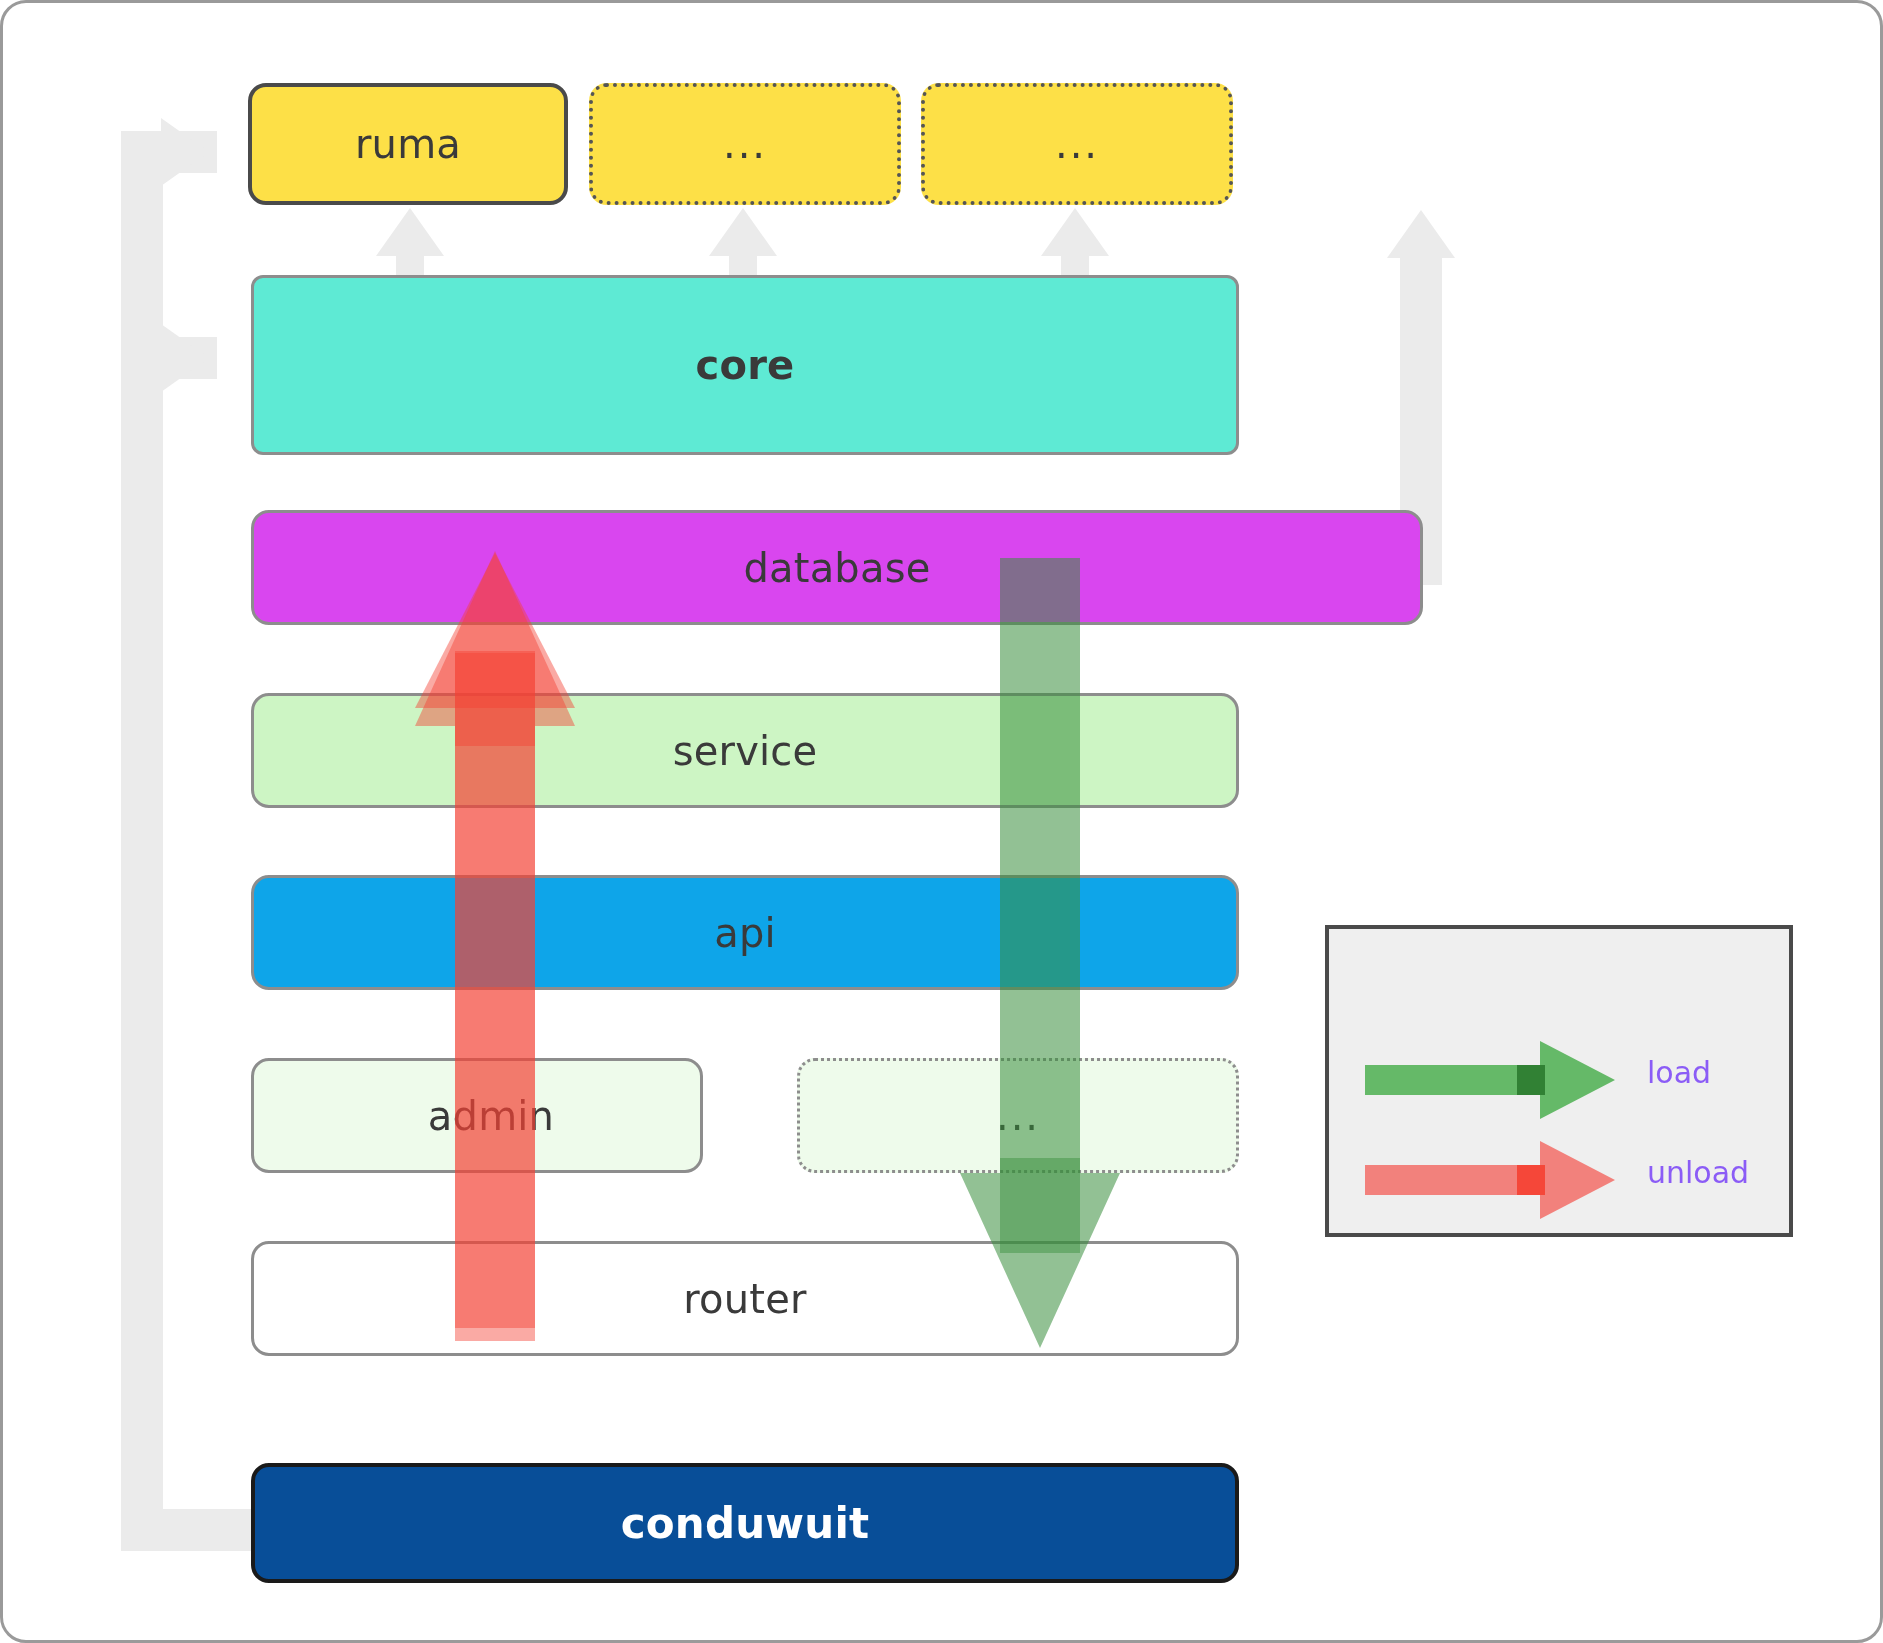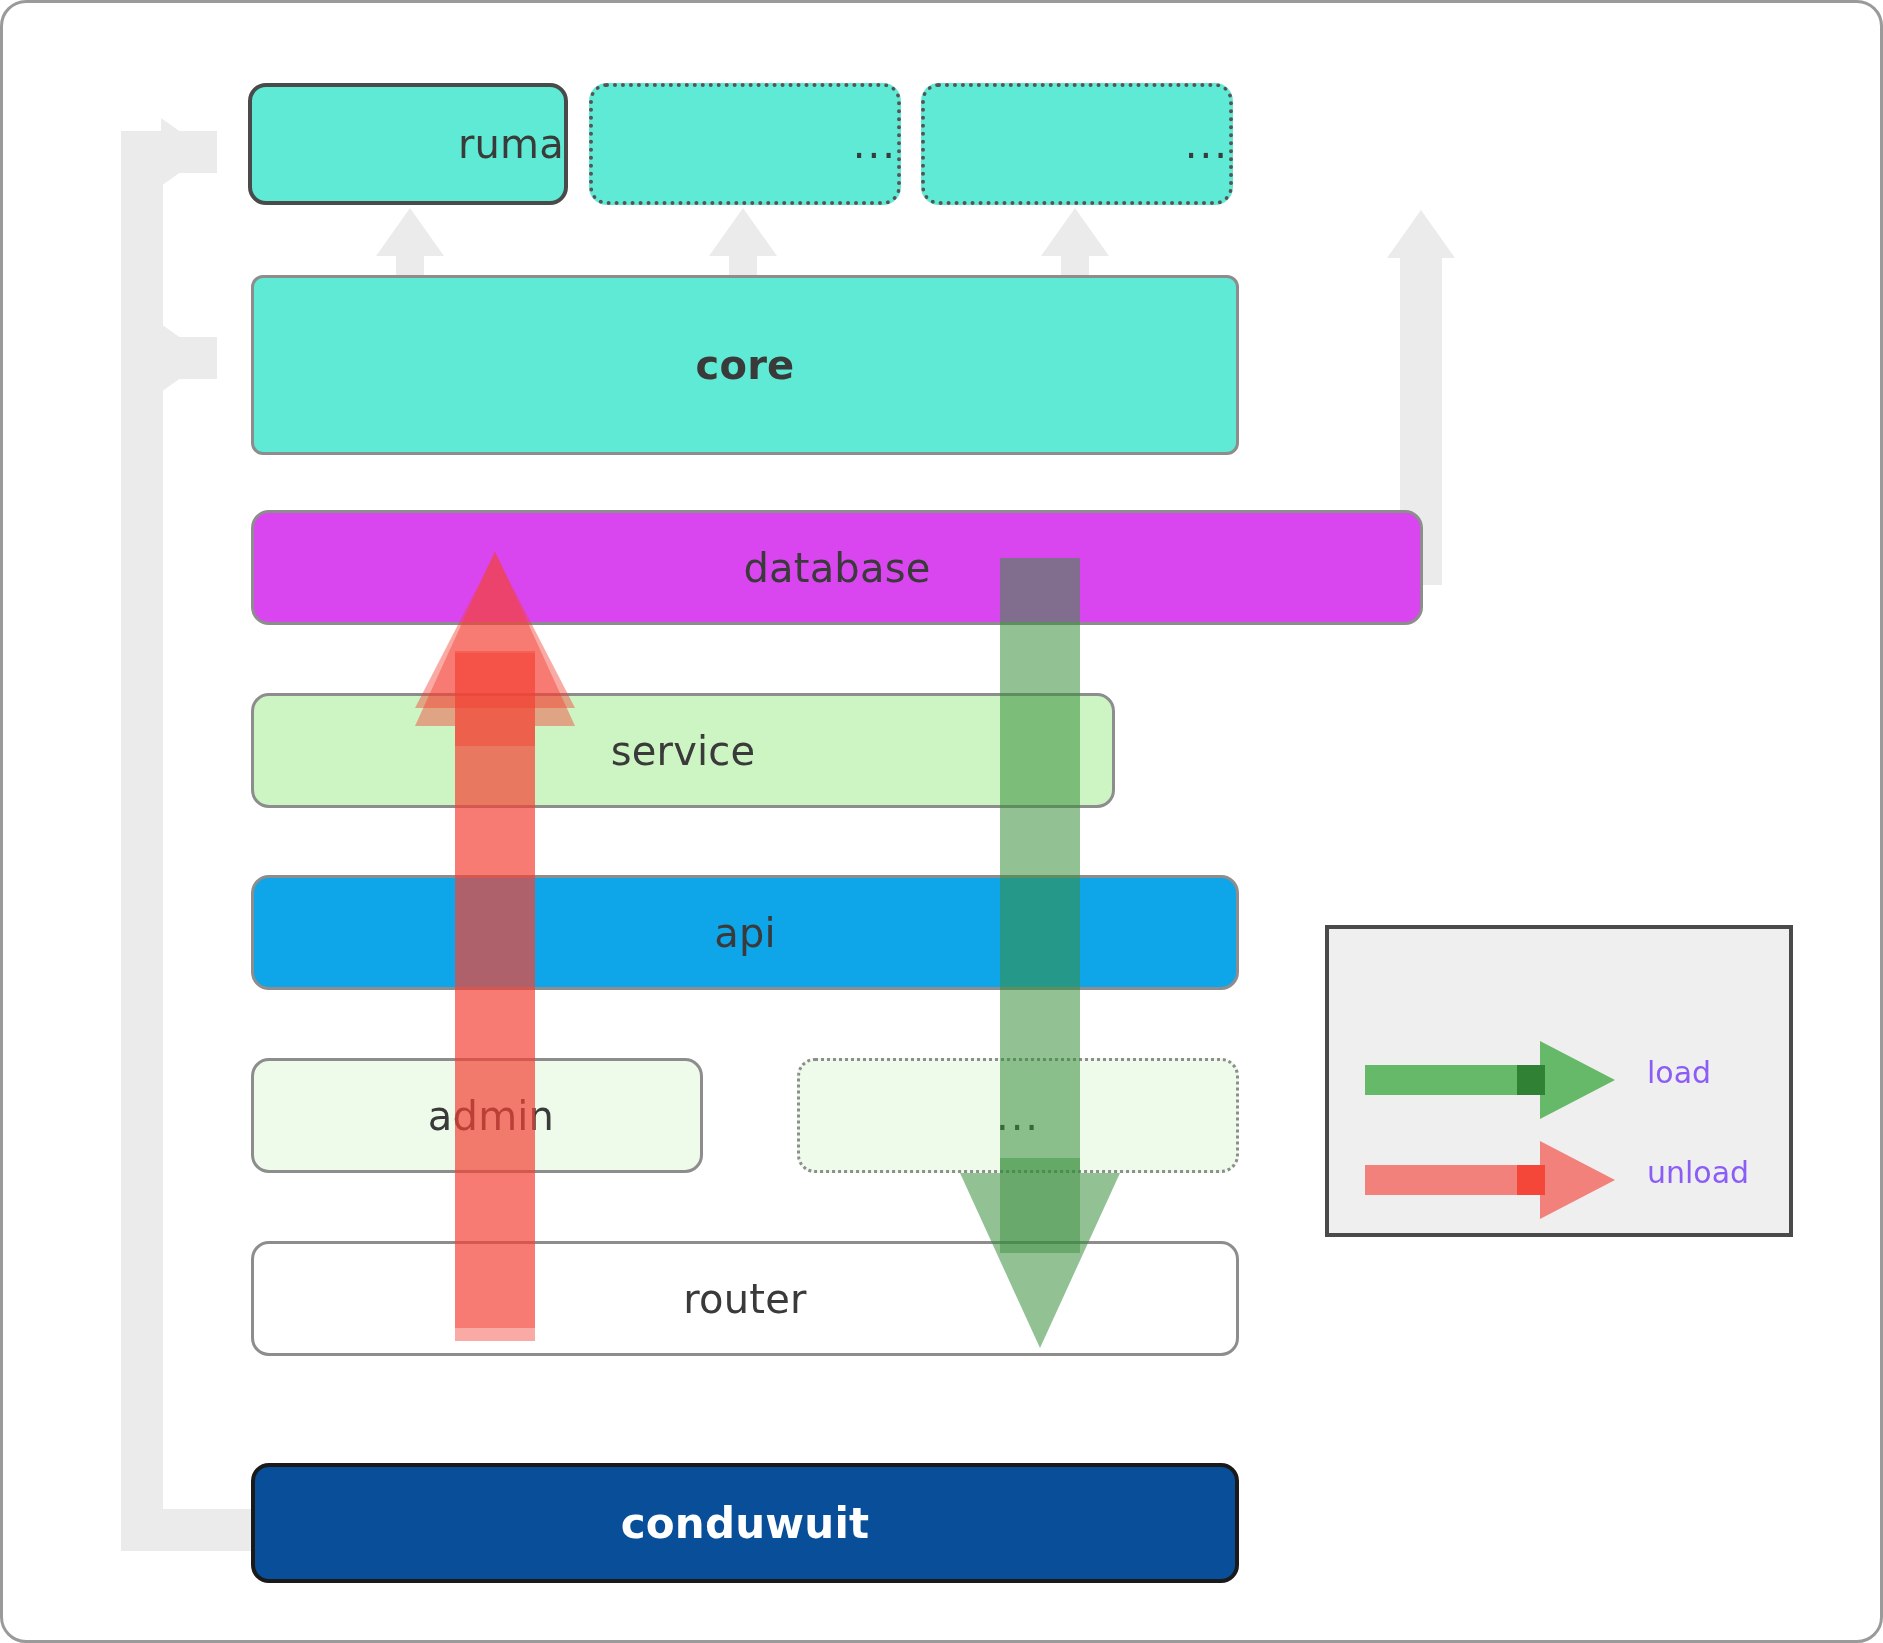--- a/index.html
+++ b/index.html
@@ -31,24 +31,23 @@
     font-size: 40px;
     color: #3a3a3a;
     letter-spacing: 0.2px;
     z-index: 5;
   }
 
   .node-dots { font-size: 40px; letter-spacing: 2px; }
 
   
   .dep {
-    background: #5eead4;
+    background: #fde047;
     border: 4px solid #4a4a4a;
     border-radius: 18px;
-    justify-content: flex-end;
   }
   .dep.dotted {
     border: 4px dotted #555555;
   }
 
   
   .core {
     background: #5eead4;
     border: 3px solid #8d8d8d;
     border-radius: 12px;
@@ -174,21 +173,21 @@
 
 
   <div class="node core" style="left:248px; top:272px; width:988px; height:180px;">
     <span>core</span>
   </div>
 
   <div class="node lvl" style="left:248px; top:507px; width:1172px; height:115px; background:#d946ef;">
     <span>database</span>
   </div>
 
-  <div class="node lvl" style="left:248px; top:690px; width:864px; height:115px; background:#cdf5c4;text-align:center;">
+  <div class="node lvl" style="left:248px; top:690px; width:988px; height:115px; background:#cdf5c4;text-align:center;">
     <span>service</span>
   </div>
 
   <div class="node lvl" style="left:248px; top:872px; width:988px; height:115px; background:#0ea5e9;">
     <span>api</span>
   </div>
 
   <div class="node lvl" style="left:248px; top:1055px; width:452px; height:115px; background:#eefbeb;padding-left:28px;">
     <span>admin</span>
   </div>

